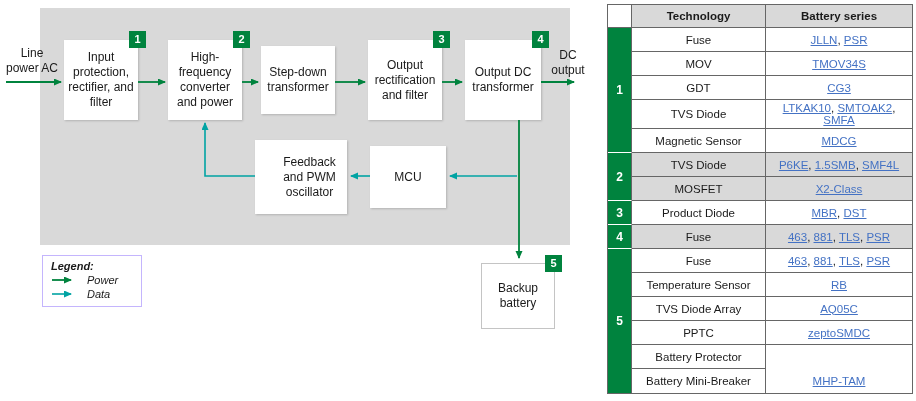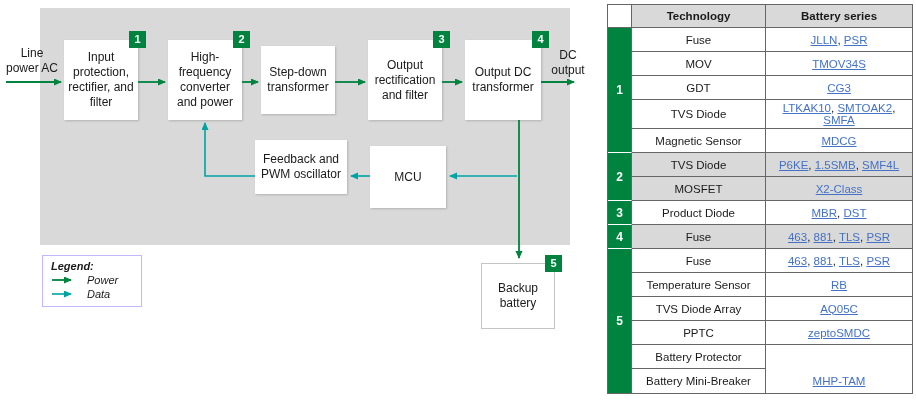--- a/index.html
+++ b/index.html
@@ -28,21 +28,21 @@
     position:absolute;background:#fff;z-index:2;
     display:flex;align-items:center;justify-content:center;text-align:center;
     font-size:12px;line-height:1.25;padding:3px;
     box-shadow:1px 1px 2px rgba(0,0,0,.18);
   }
   .b1{left:64px;top:40px;width:74px;height:80px;}
   .b2{left:168px;top:40px;width:74px;height:80px;}
   .b3{left:261px;top:46px;width:74px;height:68px;}
   .b4{left:368px;top:40px;width:74px;height:80px;}
   .b5{left:465px;top:40px;width:76px;height:80px;}
-  .bfb{left:255px;top:140px;width:92px;height:54px;}
+  .bfb{left:255px;top:140px;width:92px;height:74px;padding-left:20px;}
   .bmcu{left:370px;top:146px;width:76px;height:62px;}
   .bbat{left:481px;top:263px;width:74px;height:66px;box-shadow:none;border:1px solid #c4c4c4;}
 
   .badge{
     position:absolute;top:-9px;right:-8px;width:17px;height:17px;
     background:var(--green);color:#fff;font-weight:bold;font-size:11px;
     display:flex;align-items:center;justify-content:center;z-index:4;
   }
 
   .flowlabel{position:absolute;z-index:2;font-size:12px;text-align:center;line-height:1.25;}

